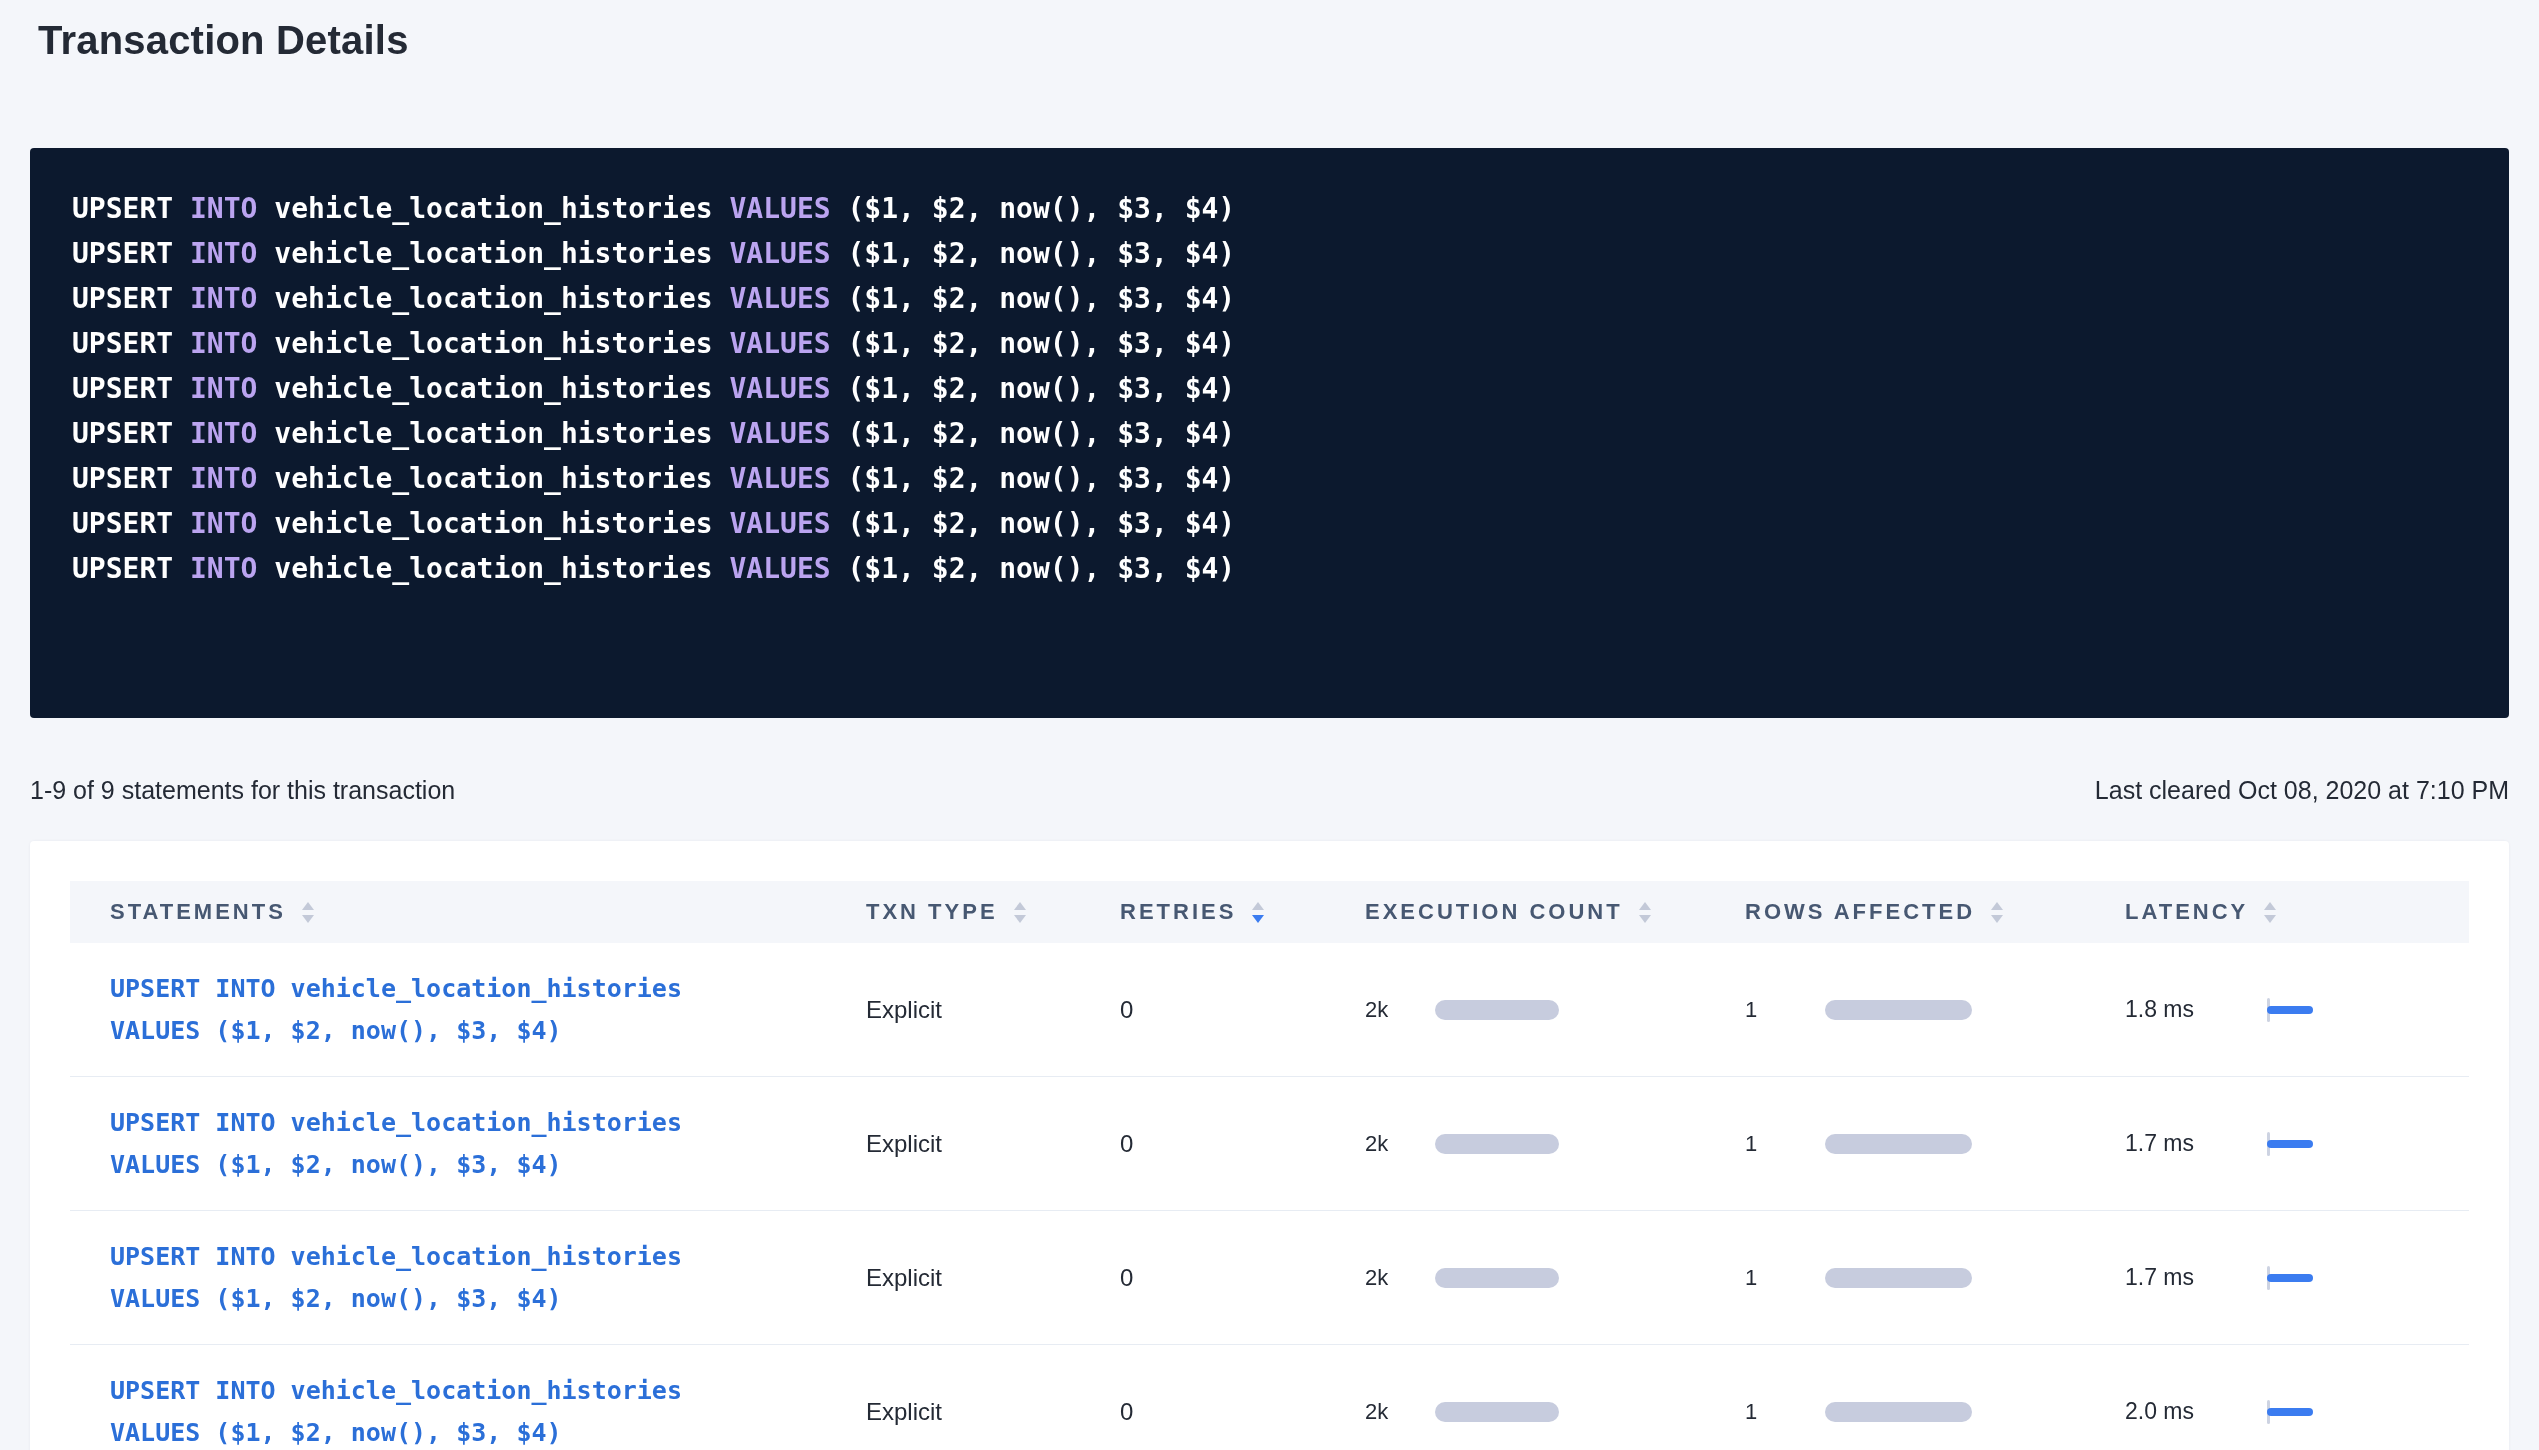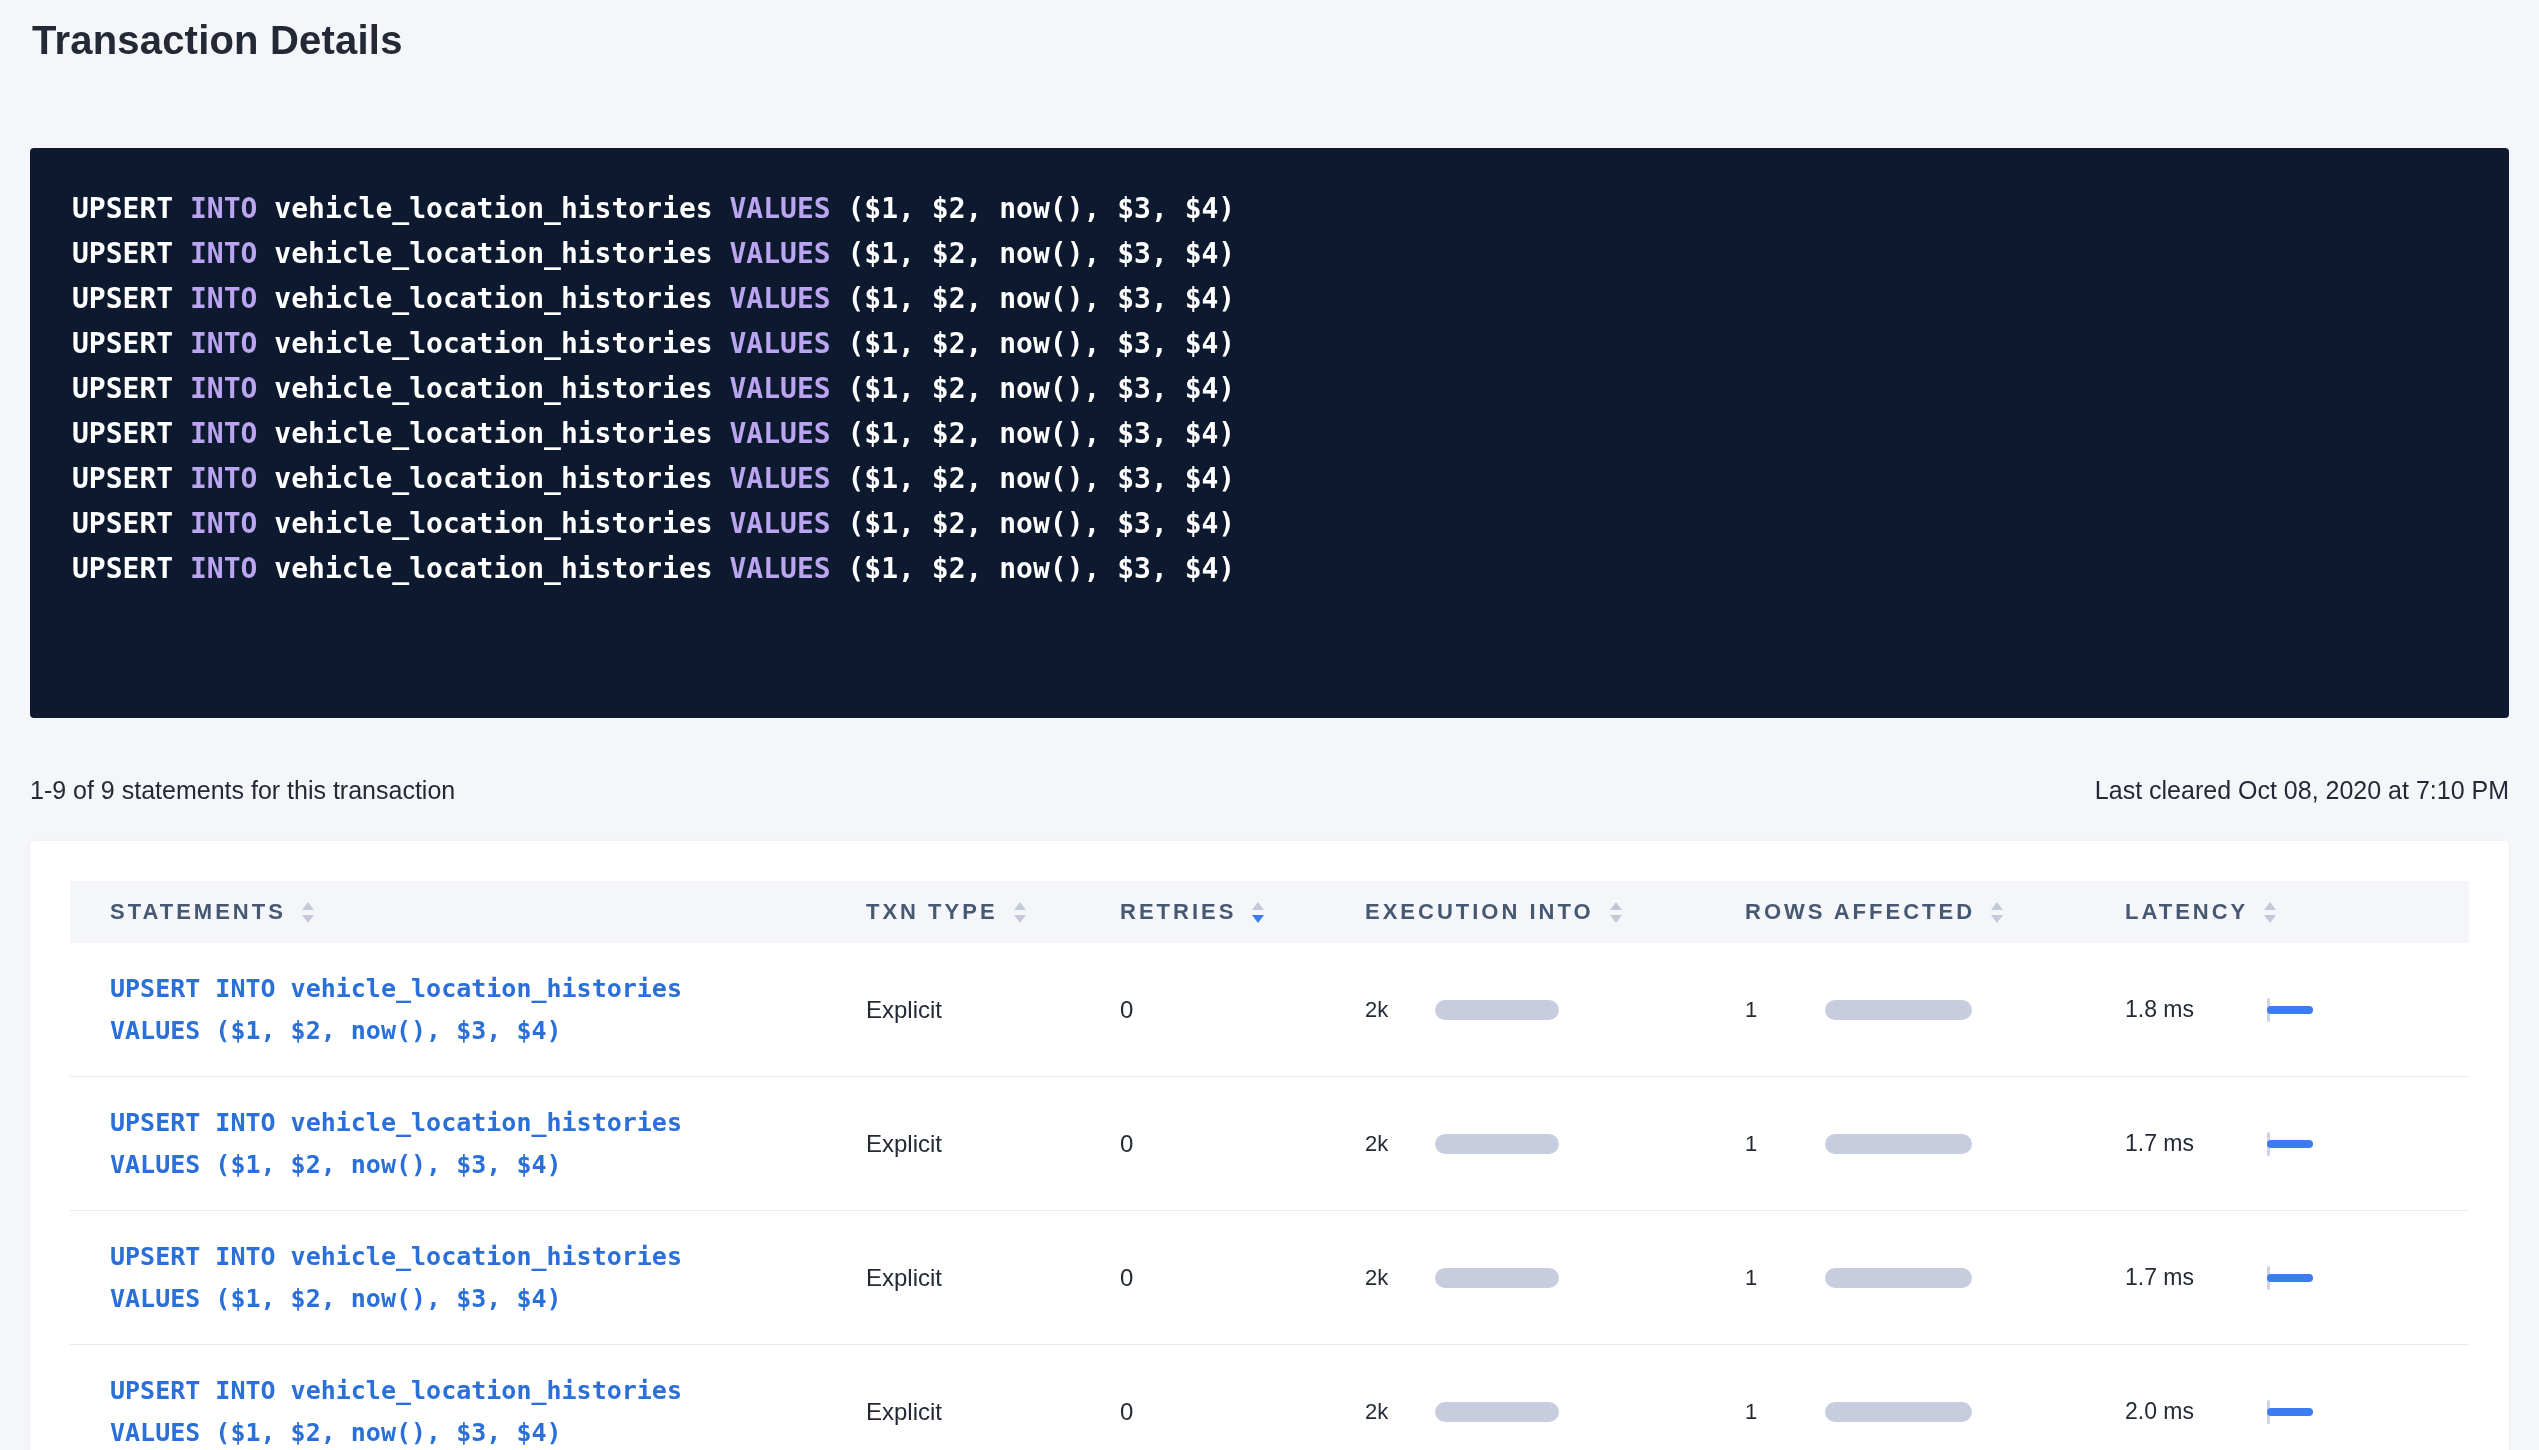--- a/index.html
+++ b/index.html
@@ -5,21 +5,21 @@
   html,body{margin:0;padding:0}
   body{
     width:2539px;height:1450px;overflow:hidden;
     background:var(--page-bg,#f4f6fa);
     font-family:"Liberation Sans",sans-serif;
     color:var(--text-dark,#242a35);
   }
   .page{padding:16px 30px 0;box-sizing:border-box}
 
   .page-title{
-    margin:0 0 84px 2px;
+    margin:0 0 84px 8px;
     font-size:40px;line-height:48px;font-weight:600;
     color:var(--text-dark,#242a35);letter-spacing:.2px;
   }
 
   
   .code-block{
     background:var(--code-bg,#0c192e);
     border-radius:4px;
     height:570px;box-sizing:border-box;
     padding:38px 42px;
@@ -128,21 +128,21 @@
           </span>
         </div>
         <div class="th col-2">
           <span class="th-label">RETRIES</span>
           <span class="sort">
             <span class="tri up"></span>
             <span class="tri down active"></span>
           </span>
         </div>
         <div class="th col-3">
-          <span class="th-label">EXECUTION INTO</span>
+          <span class="th-label">EXECUTION COUNT</span>
           <span class="sort">
             <span class="tri up"></span>
             <span class="tri down"></span>
           </span>
         </div>
         <div class="th col-4">
           <span class="th-label">ROWS AFFECTED</span>
           <span class="sort">
             <span class="tri up"></span>
             <span class="tri down"></span>

